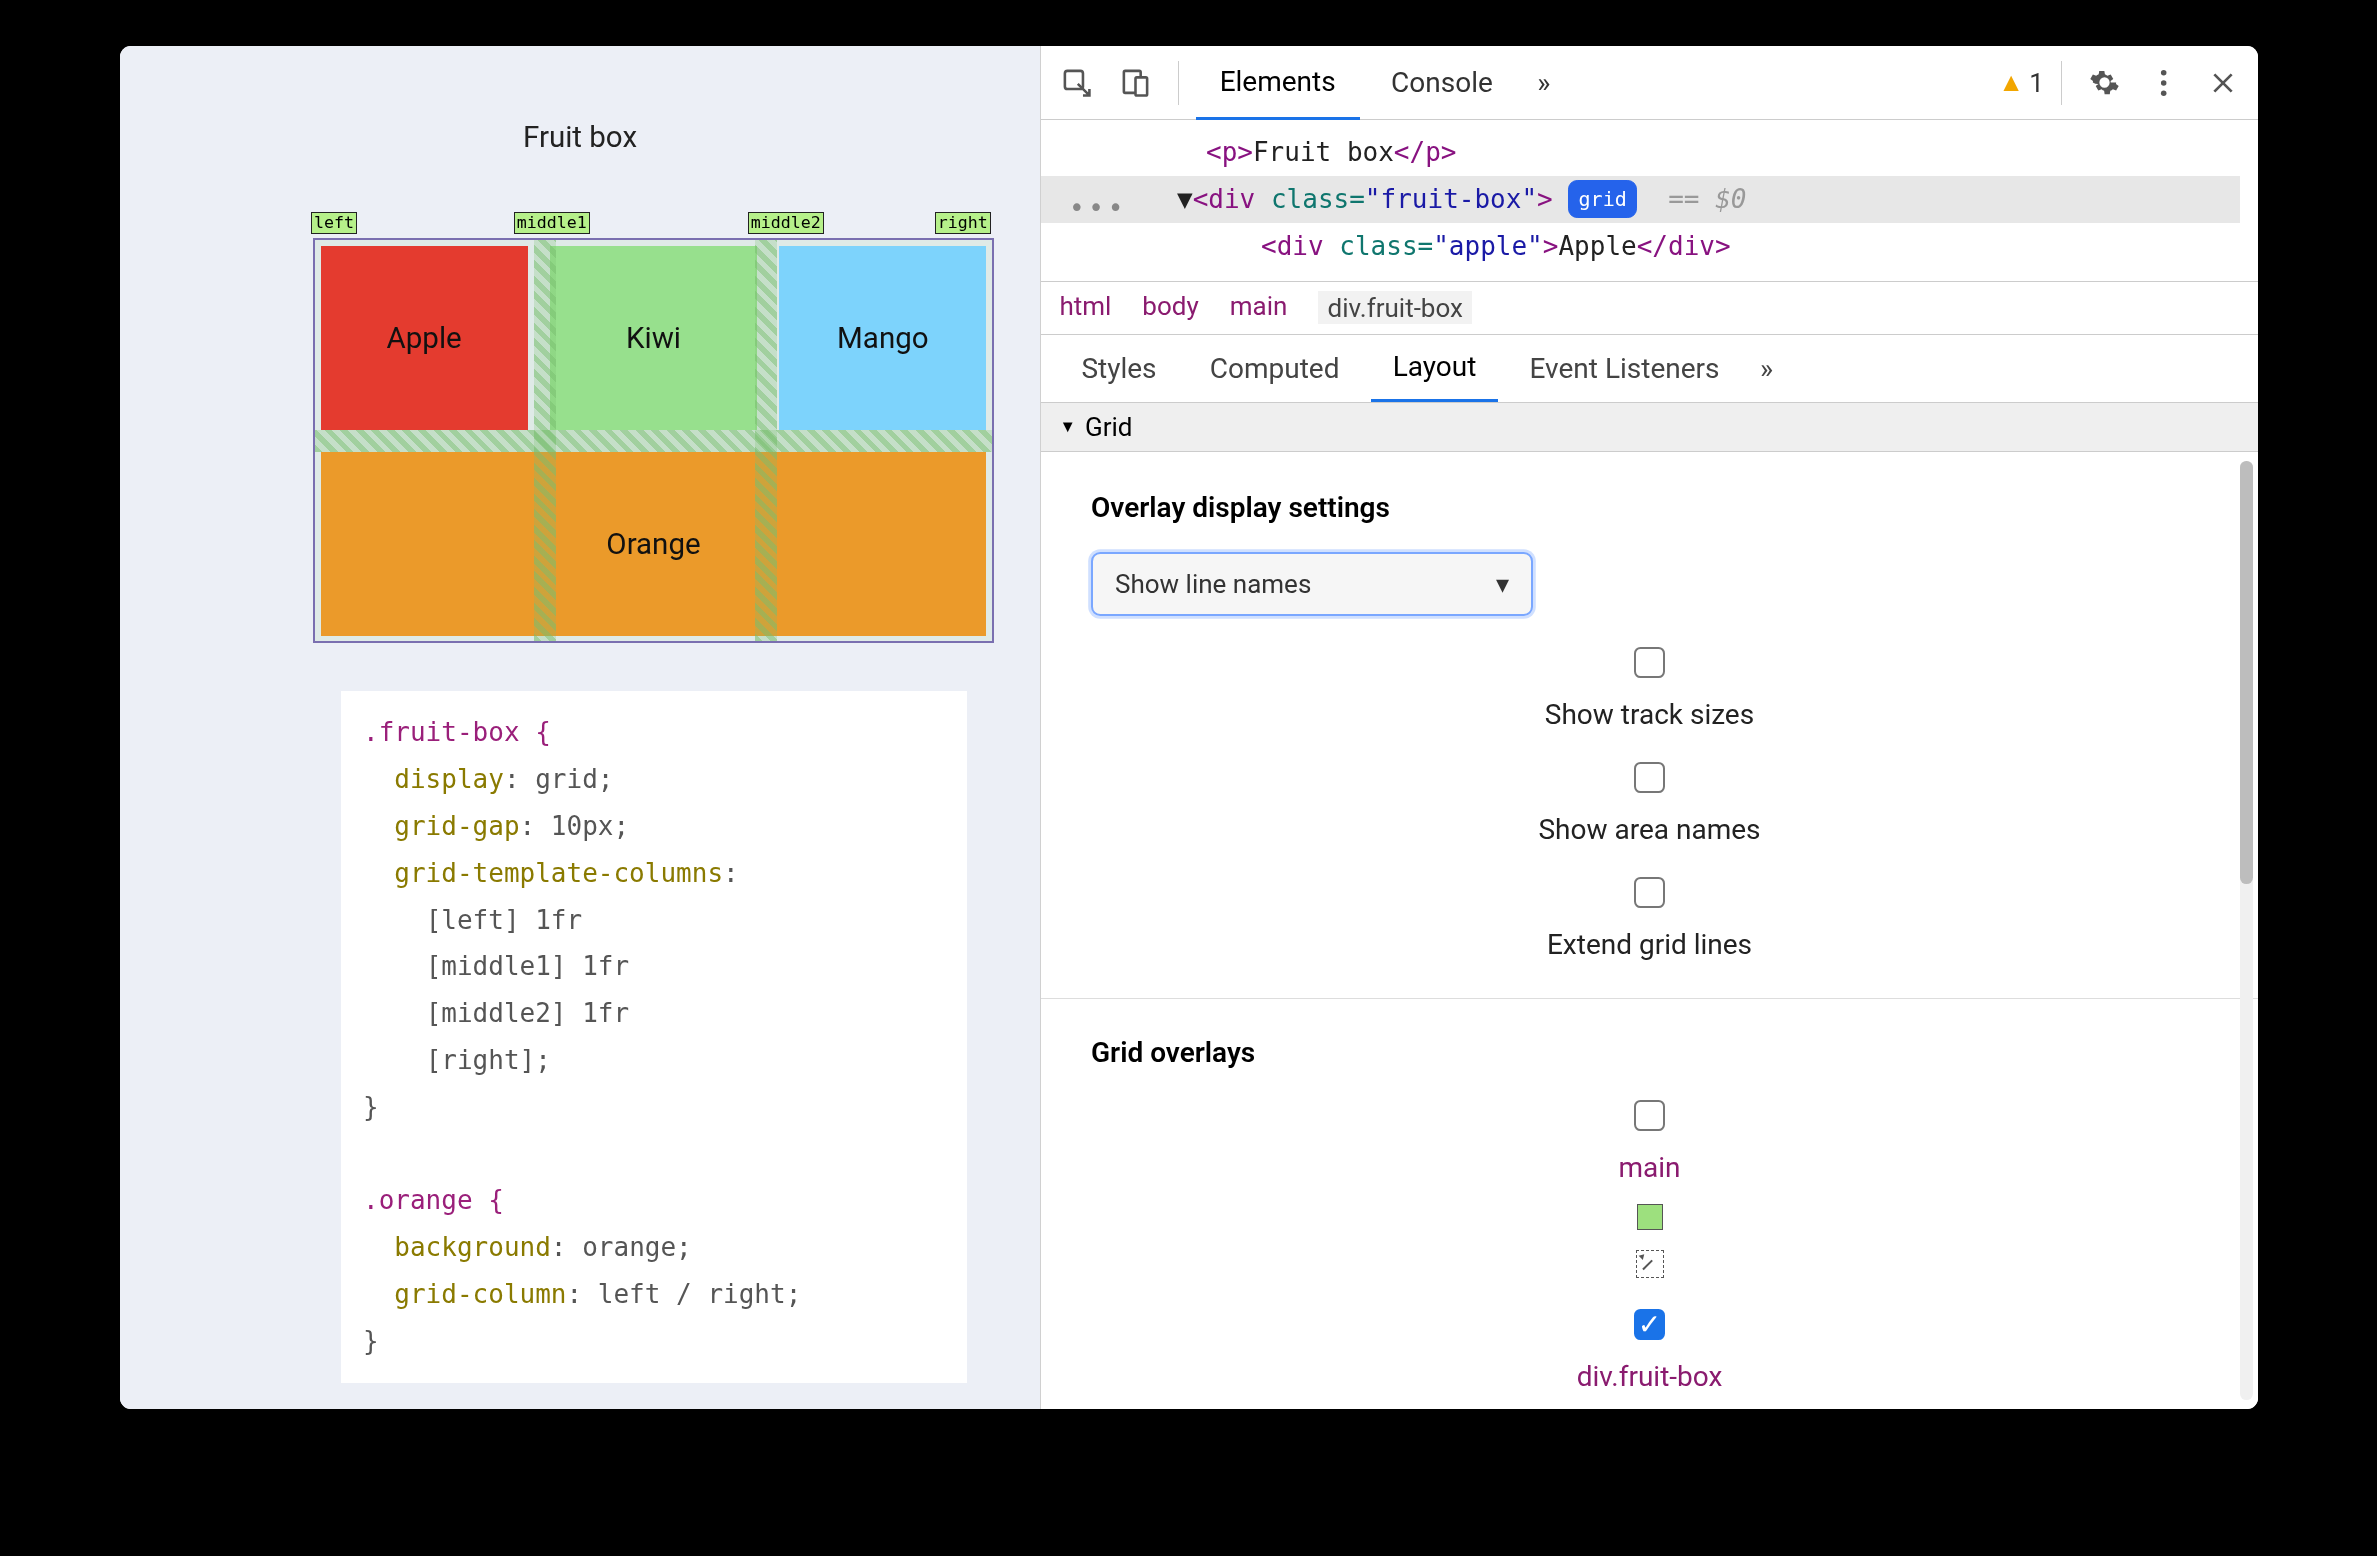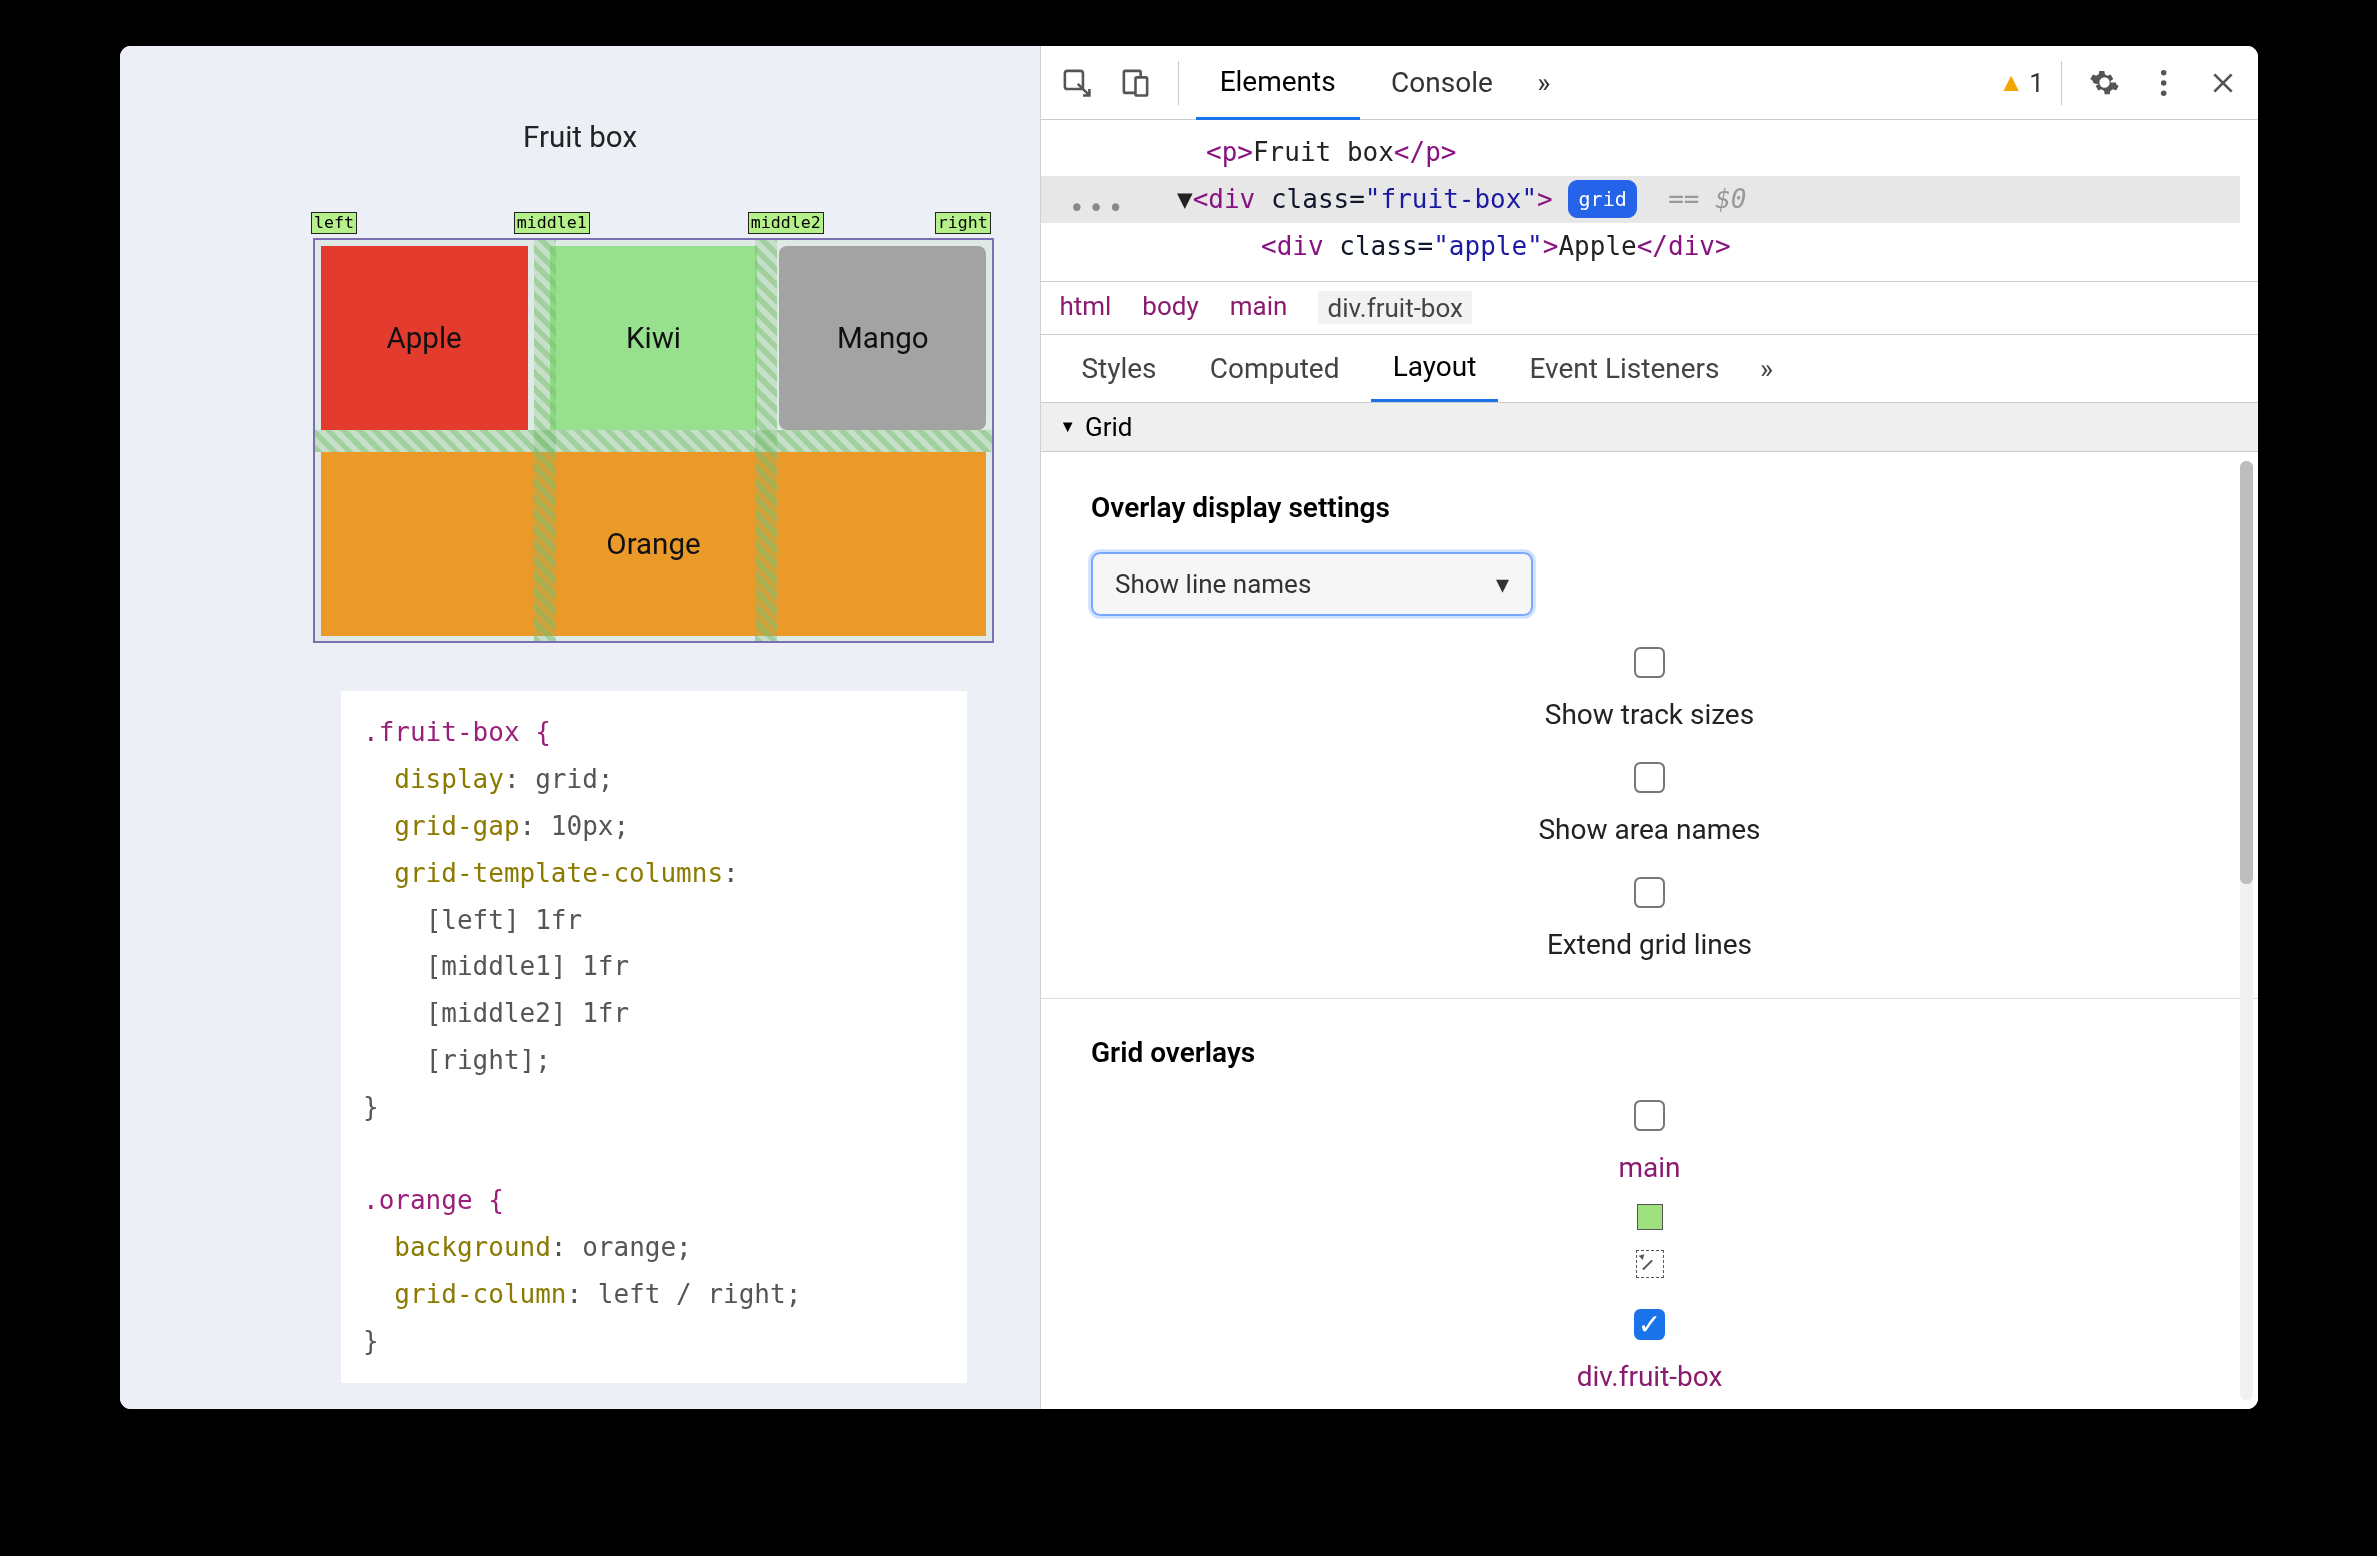--- a/index.html
+++ b/index.html
@@ -44,21 +44,21 @@
   }
   .fruit-grid::before, .fruit-grid::after {
     content:""; position:absolute; background:rgba(130,200,120,.45);
   }
   .cell {
     display:flex; align-items:center; justify-content:center;
     font-size:29.5px; color:#111;
   }
   .apple  { background:#e43b2f; }
   .kiwi   { background:#97e08d; }
-  .mango  { background:#a3a3a3;border-radius:8px; }
+  .mango  { background:#7dd3fc; }
   .orange { background:#eb9a2a; grid-column:1 / -1; }
   .code-block {
     position:absolute; left:221px; top:645px; width:626px;
     background:#fff; padding:18.4px 22px;
     font-family:Menlo,Consolas,monospace; font-size:26px; line-height:1.8;
     color:#555; white-space:pre;
   }
   .sel { color:#9a1f7a; }
   .prop{ color:#8a7a00; }
   .val { color:#555; }
@@ -81,21 +81,21 @@
   }
   .tb-tab.active { border-bottom:3.7px solid #1a73e8; color:#000; }
   .tb-spacer { flex:1; }
   .warn-badge { display:flex; align-items:center; gap:5.5px; color:#333; font-size:26px; }
   .warn-tri { color:#f2a600; font-size:26px; }
   .dom-area {
     padding:9.2px 18.4px 11px 110px; font-family:Menlo,Consolas,monospace;
     font-size:26px; line-height:1.8; color:#222; position:relative;
   }
   .dom-area .tag { color:#881280; }
-  .dom-area .attr{ color:#0f172a; }
+  .dom-area .attr{ color:#0f766e; }
   .dom-area .str { color:#1a1aa6; }
   .dom-area .txt { color:#222; }
   .grid-pill {
     display:inline-block; background:#ececec; border:0.9px solid #bbb;
     border-radius:9.2px; padding:0 9.2px; font-size:20px; color:#555; vertical-align:1.8px;
   }
   .grid-pill.blue { background:#2563eb; color:#fff; border-color:#2563eb; }
   .dom-sel-row {
     background:#e7e7e7; margin-left:-110px; padding-left:110px;
     position:relative;

